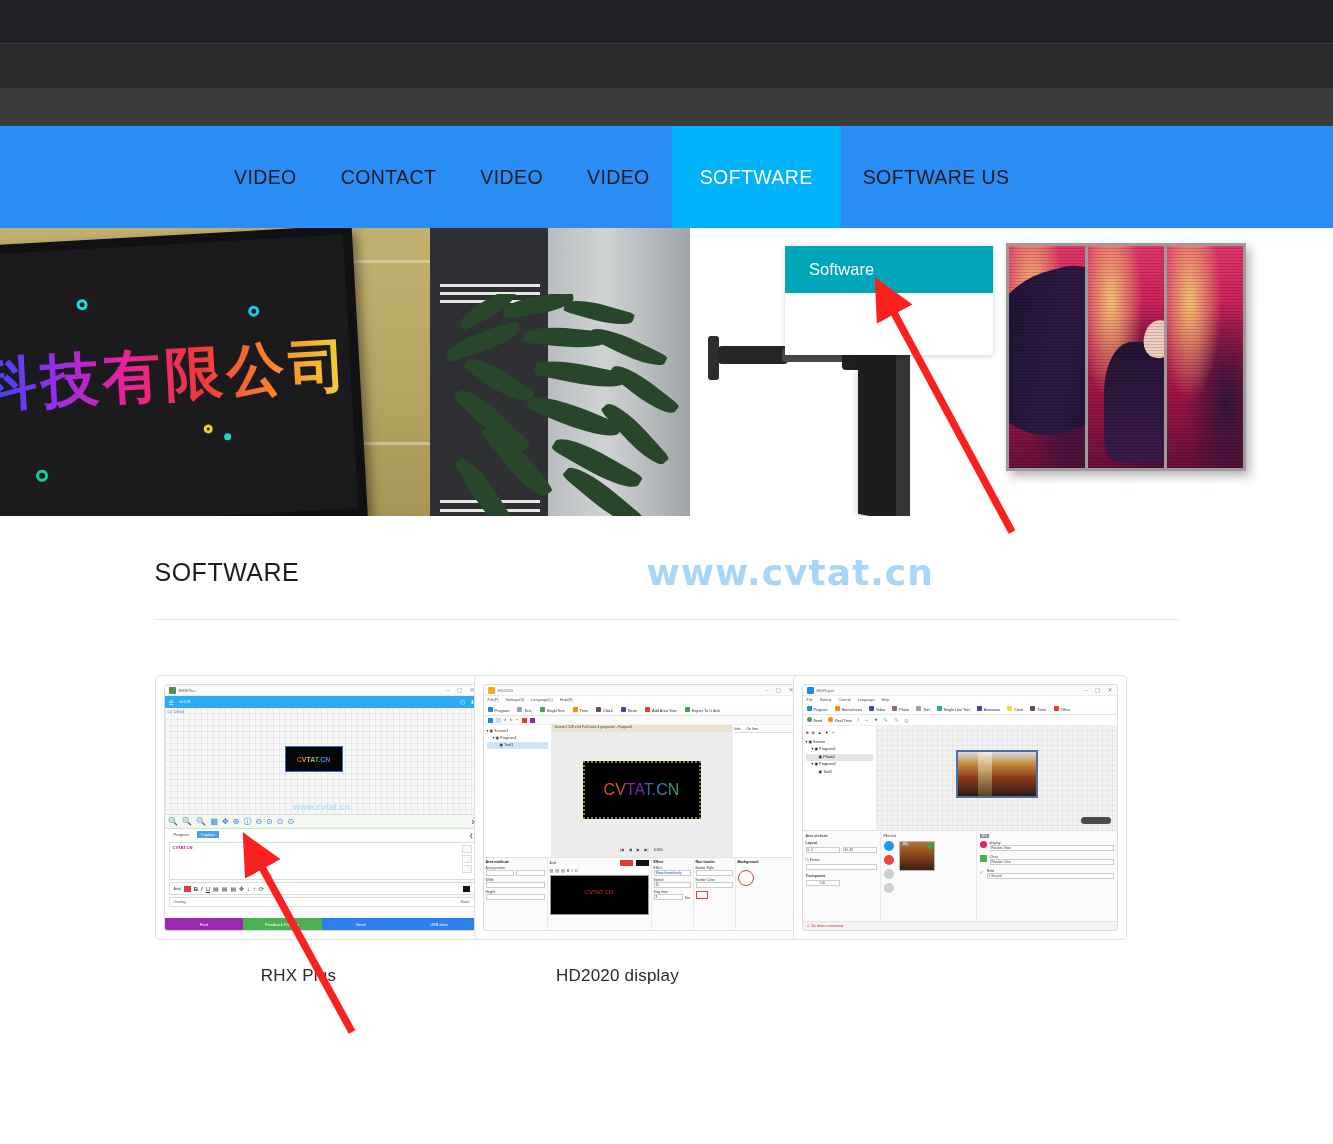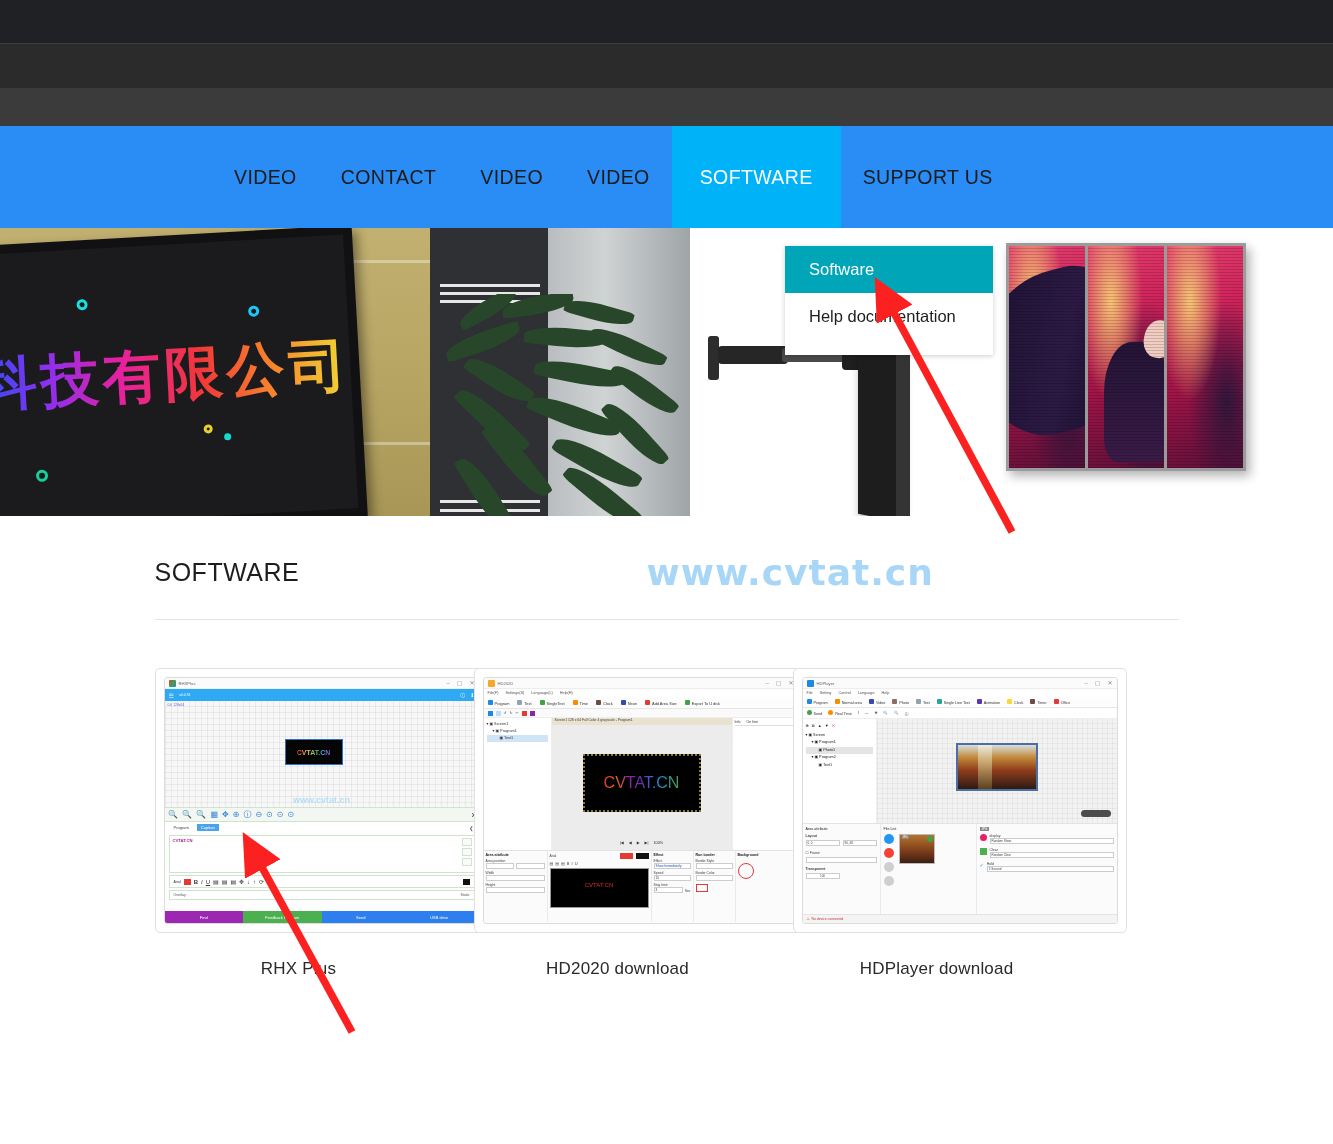--- a/index.html
+++ b/index.html
@@ -115,21 +115,21 @@
 
   #page-title { font-size: 25px; font-weight: 400; color: #1d1d1d; letter-spacing: .5px; padding-left: 18px; }
   #watermark {
     position: absolute; left: 510px; top: 36px;
     font-size: 36px; font-weight: 700; color: #a8d6f7; letter-spacing: 1px;
     font-family: "DejaVu Sans", sans-serif;
   }
   #title-rule { margin: 32px 18px 0 18px; height: 1px; background: #e2e2e2; }
 
   #card-grid { display: flex; gap: 31px; padding: 48px 18px 0 18px; }
-  .card { width: 288px; }
+  .card { width: 288px; margin-top: 7px; }
   .card-thumb {
     width: 334px; height: 265px; border: 1px solid #e0e0e0; border-radius: 5px;
     background: #ffffff; position: relative; overflow: hidden; cursor: pointer;
   }
   .card-label { text-align: center; font-size: 17px; color: #2a2a2a; margin-top: 26px; letter-spacing: .2px; }
 
   
   .mini { position: absolute; inset: 8px; background: #fdfdfd; border: 1px solid #dcdcdc; border-radius: 3px; overflow: hidden; font-size: 3.6px; color: #555; }
   .mini-tb { height: 11px; background: #fbfbfb; border-bottom: 1px solid #ededed; display: flex; align-items: center; padding: 0 4px; gap: 3px; }
   .mini-logo { width: 7px; height: 7px; border-radius: 1px; }
@@ -233,27 +233,26 @@
   <div class="chrome-bookmarks"></div>
 </div>
 
 <div id="site-nav">
   <div class="nav-list">
     <div class="nav-item">VIDEO</div>
     <div class="nav-item">CONTACT</div>
     <div class="nav-item">VIDEO</div>
     <div class="nav-item">VIDEO</div>
     <div class="nav-item active">SOFTWARE</div>
-    <div class="nav-item">SUPPORT US</div>
+    <div class="nav-item">SOFTWARE US</div>
   </div>
 </div>
 
 <div id="support-dropdown">
   <div class="dd-item selected">Software</div>
-  <div class="dd-item">Help documentation</div>
 </div>
 
 <div id="hero">
   <div class="hero-photo hero-left">
     <div class="wall-panel"></div>
     <div class="wall-seam" style="top:32px"></div>
     <div class="wall-seam" style="top:214px"></div>
 
     <div class="led-screen">
       <div class="led-text">科技有限公司</div>
@@ -521,21 +520,21 @@
                 <div class="c2-inp"></div>
                 <div style="width:12px;height:8px;border:1px solid #e53935;margin-top:3px"></div>
               </div>
               <div class="c2-col" style="flex:1;border-right:none">
                 <div class="c2-hd">Background</div>
                 <div style="width:16px;height:16px;border-radius:50%;border:1px solid #e53935;margin-top:6px"></div>
               </div>
             </div>
           </div>
         </div>
-        <div class="card-label">HD2020 download</div>
+        <div class="card-label">HD2020 display</div>
       </div>
 
       <div class="card">
         <div class="card-thumb">
           <div class="mini">
             <div class="mini-tb">
               <div class="mini-logo" style="background:#1e88e5"></div>
               <div class="mini-ttl">HDPlayer</div>
               <div class="mini-wbtn">
                   <span>–</span>
@@ -644,21 +643,20 @@
                   </div>
                 </div>
               </div>
             </div>
             <div class="c3-status">
               <span style="margin-right:2px">⚠</span>
               <span>No device connected</span>
             </div>
           </div>
         </div>
-        <div class="card-label">HDPlayer download</div>
       </div>
 
     </div>
   </div>
 
 </div>
 
 <svg class="arrow-layer" viewBox="0 0 1333 1144">
   <defs>
     <marker id="ah" markerWidth="6" markerHeight="6" refX="4.4" refY="3" orient="auto">

